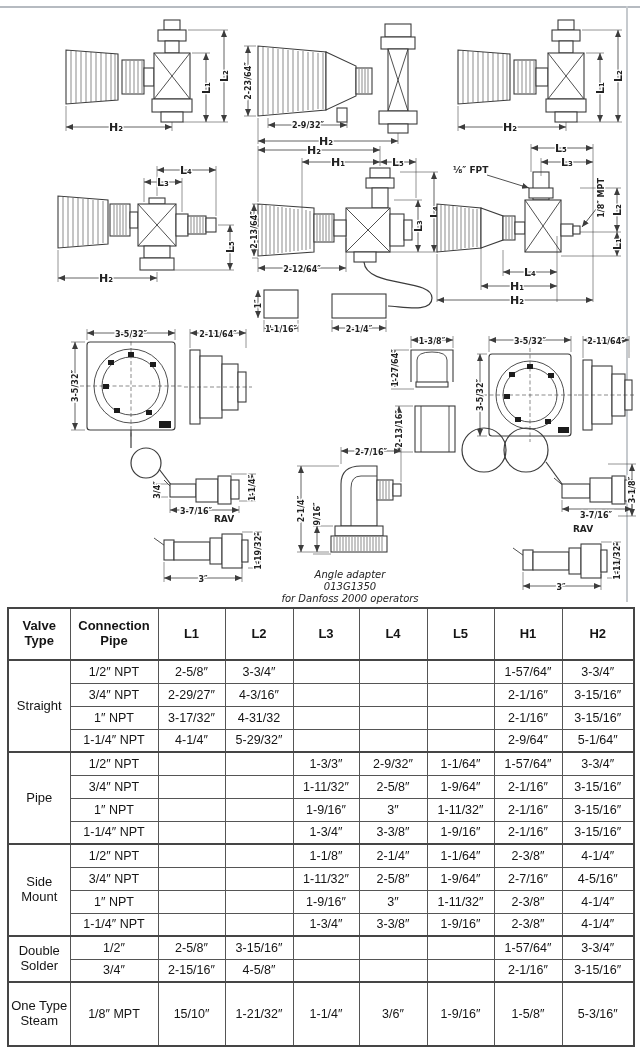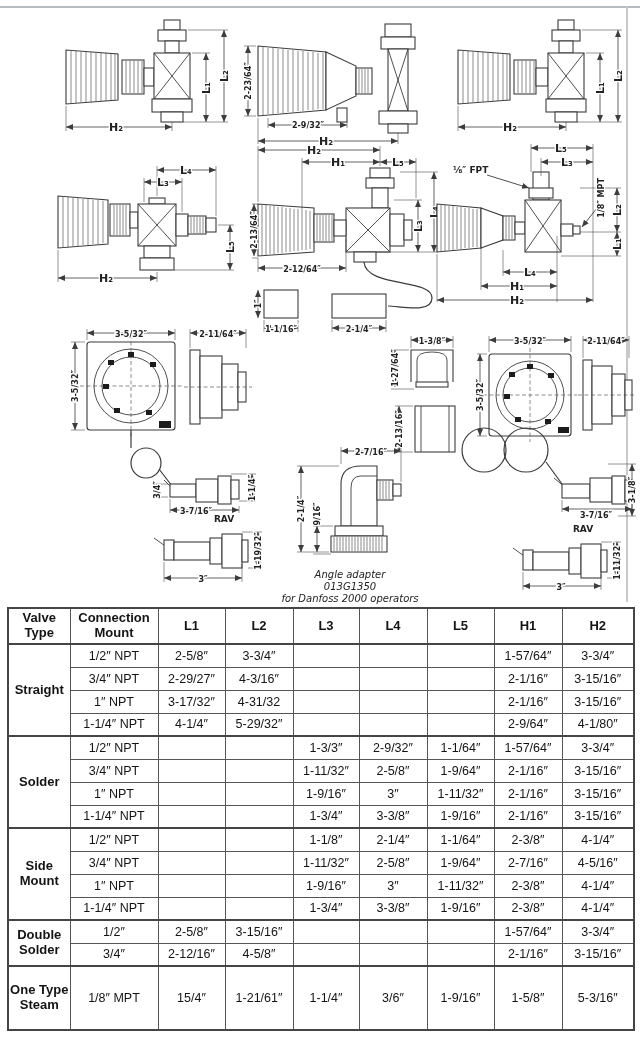--- a/index.html
+++ b/index.html
@@ -16,22 +16,22 @@
 .dsh{stroke:#3c3c3c;stroke-width:0.6;stroke-dasharray:4 2.5;fill:none}
 .cap{stroke:#3c3c3c;stroke-width:1.2;fill:none}
 .blob{fill:#1c1c1c;stroke:none}
 svg text{font-family:"DejaVu Sans",sans-serif;fill:#222;font-weight:bold;paint-order:stroke;stroke:#fff;stroke-width:2.5px}
 svg text.big{font-size:11px}
 svg text.sm{font-size:8px}
 svg text.md{font-size:9px}
 svg text.cap-t{font-size:10px;font-style:italic;font-weight:normal;stroke:none}
 .tbl{position:absolute;left:7px;top:607px;width:626px;border-collapse:collapse;table-layout:fixed;font-size:12.5px;color:#141414;border:2.5px solid #454545}
 .tbl th,.tbl td{border:1px solid #555;text-align:center;vertical-align:middle;padding:1px 0;height:23px;font-weight:normal;overflow:hidden}
-.tbl thead th{font-weight:bold;height:36px;font-size:13px;line-height:1.15}
-.tbl td.vt{font-weight:bold;font-size:13px;line-height:1.15}
+.tbl thead th{font-weight:bold;height:52px;font-size:13px;line-height:1.15}
+.tbl td.vt{font-weight:normal;font-size:13px;line-height:1.15}
 .tbl tbody{border-top:2.5px solid #454545}
 .tbl tr.tall td{height:64px}
 </style>
 </head>
 <body>
 
 <div class="rule-top"></div>
 <div class="rule-right"></div>
 
 <svg class="dwg" style="left:52px;top:12px" width="190" height="125" viewBox="0 0 190 125">
@@ -505,21 +505,21 @@
       <col style="width:68px">
       <col style="width:66px">
       <col style="width:68px">
       <col style="width:67px">
       <col style="width:68px">
       <col style="width:72px">
     </colgroup>
 <thead>
 <tr>
 <th>Valve Type</th>
-<th>Connection Mount</th>
+<th>Connection Pipe</th>
 <th>L1</th>
 <th>L2</th>
 <th>L3</th>
 <th>L4</th>
 <th>L5</th>
 <th>H1</th>
 <th>H2</th>
 </tr>
 </thead>
 <tbody>
@@ -555,26 +555,26 @@
 <td>3-15/16″</td>
 </tr>
 <tr>
 <td>1-1/4″ NPT</td>
 <td>4-1/4″</td>
 <td>5-29/32″</td>
 <td></td>
 <td></td>
 <td></td>
 <td>2-9/64″</td>
-<td>4-1/80″</td>
+<td>5-1/64″</td>
 </tr>
 </tbody>
 <tbody>
 <tr>
-<td class="vt" rowspan="4">Solder</td>
+<td class="vt" rowspan="4">Pipe</td>
 <td>1/2″ NPT</td>
 <td></td>
 <td></td>
 <td>1-3/3″</td>
 <td>2-9/32″</td>
 <td>1-1/64″</td>
 <td>1-57/64″</td>
 <td>3-3/4″</td>
 </tr>
 <tr>
@@ -658,35 +658,35 @@
 <td>2-5/8″</td>
 <td>3-15/16″</td>
 <td></td>
 <td></td>
 <td></td>
 <td>1-57/64″</td>
 <td>3-3/4″</td>
 </tr>
 <tr>
 <td>3/4″</td>
-<td>2-12/16″</td>
+<td>2-15/16″</td>
 <td>4-5/8″</td>
 <td></td>
 <td></td>
 <td></td>
 <td>2-1/16″</td>
 <td>3-15/16″</td>
 </tr>
 </tbody>
 <tbody>
 <tr class="tall">
 <td class="vt">One Type Steam</td>
 <td>1/8″ MPT</td>
-<td>15/4″</td>
-<td>1-21/61″</td>
+<td>15/10″</td>
+<td>1-21/32″</td>
 <td>1-1/4″</td>
 <td>3/6″</td>
 <td>1-9/16″</td>
 <td>1-5/8″</td>
 <td>5-3/16″</td>
 </tr>
 </tbody>
 </table>
 
 </body></html>

